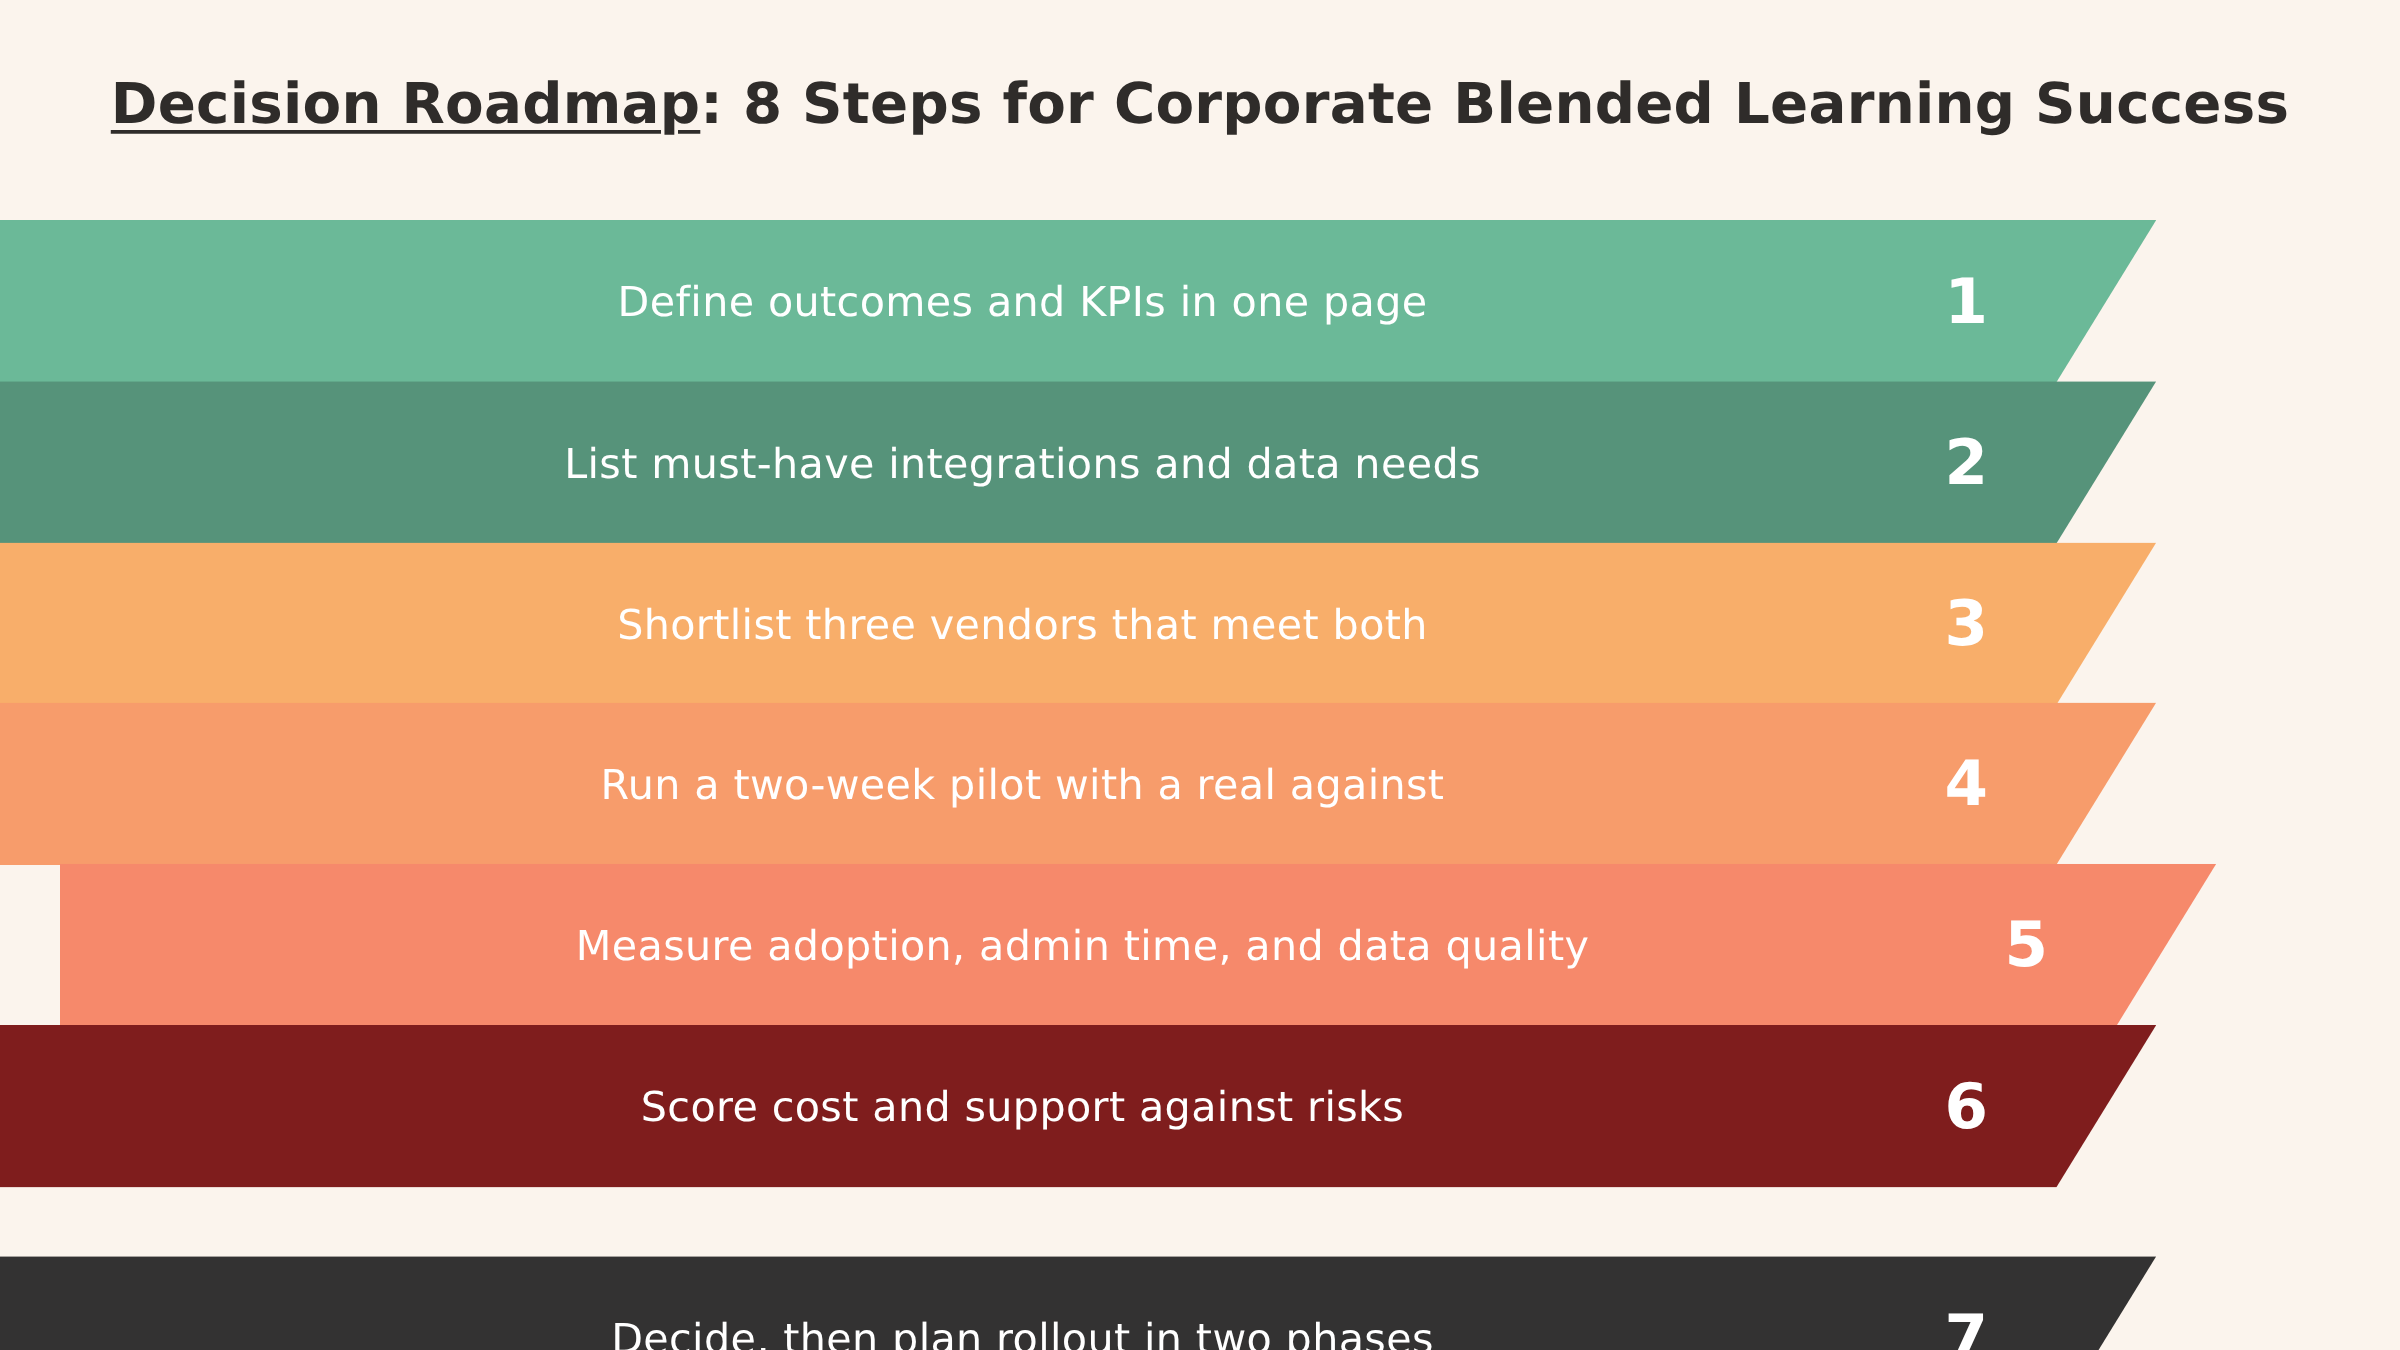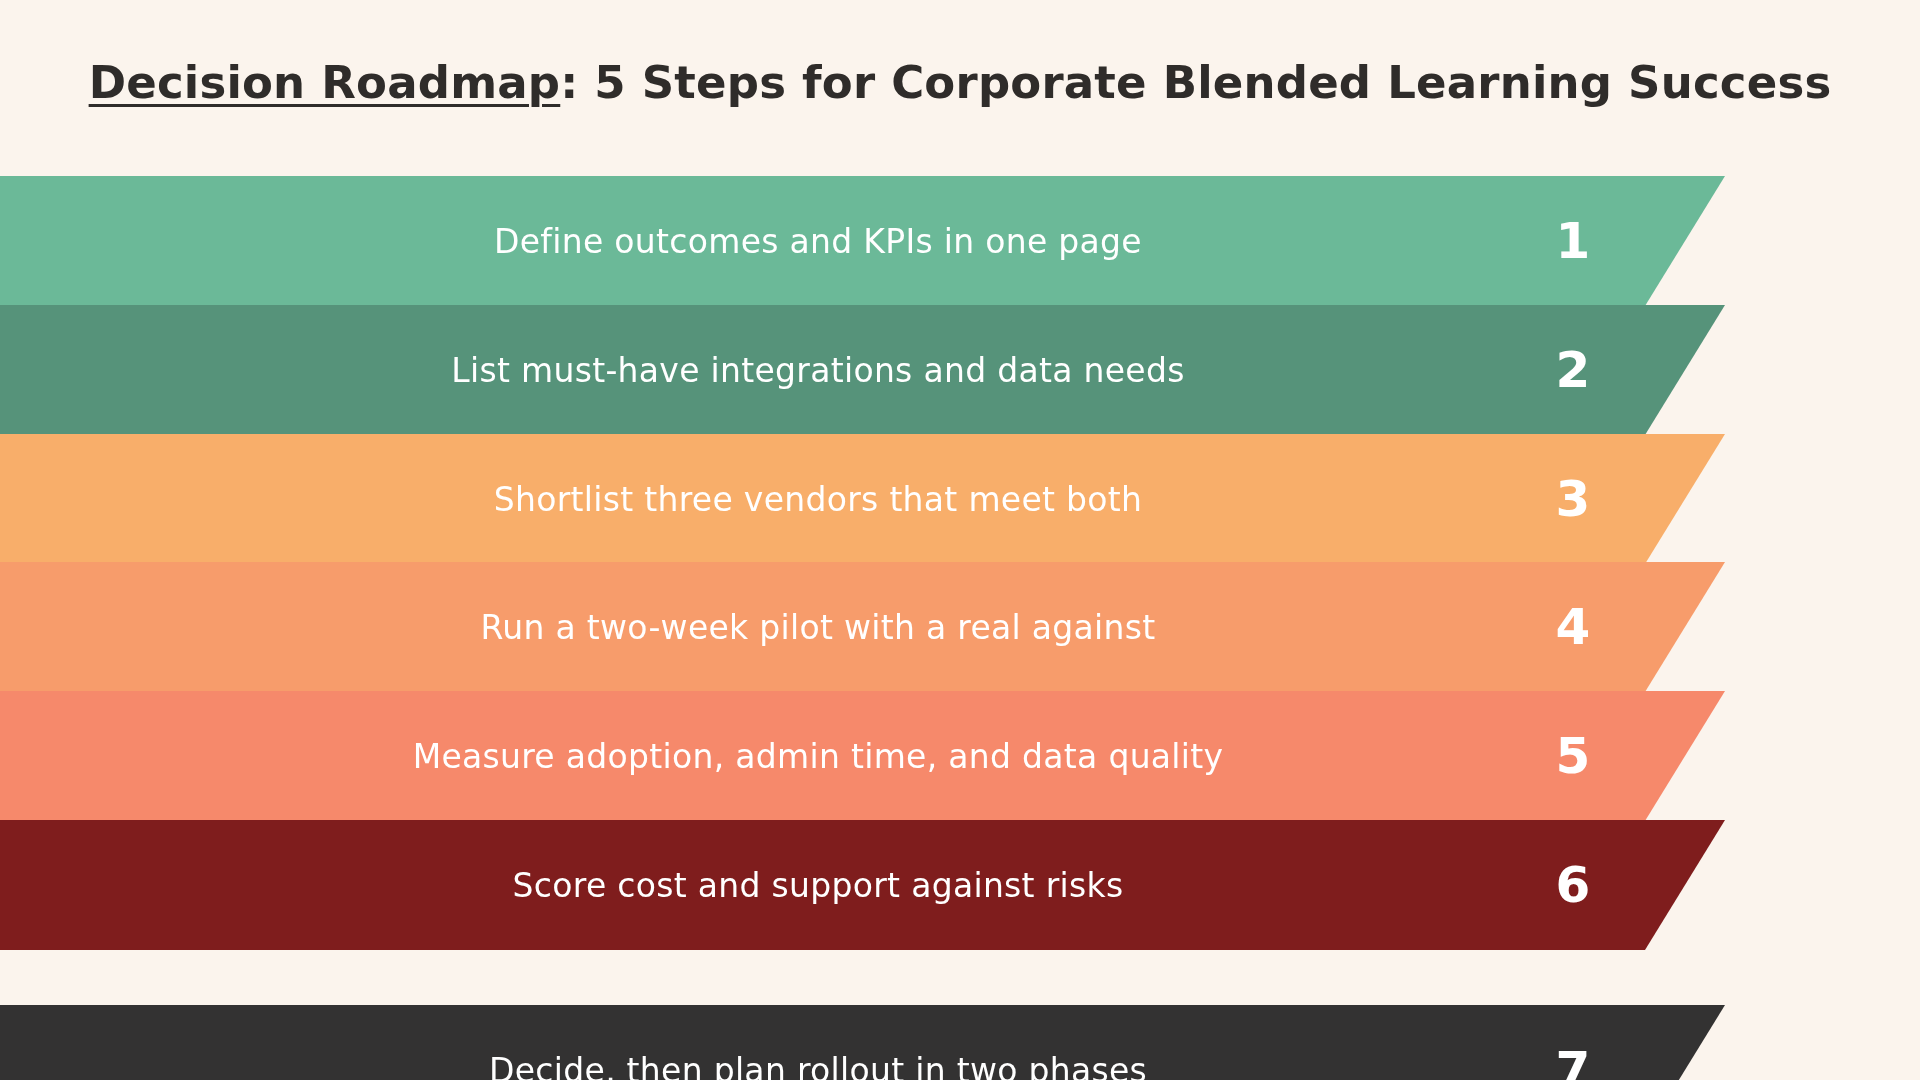--- a/index.html
+++ b/index.html
@@ -32,39 +32,39 @@
     .band .num {
       position:absolute; left:1523px; width:100px; top:0; height:100%;
       display:flex; align-items:center; justify-content:center;
       font-family:"DejaVu Sans", sans-serif;
       font-weight:bold; font-size:50px; color:#ffffff;
     }
   </style>
 </head>
 <body style="background: rgb(251, 244, 237);">
 
-<div class="title"><span class="underline">Decision Roadmap</span><span>: 5 Steps for Corporate Blended Learning Success</span></div>
+<div class="title"><span class="underline">Decision Roadmap</span><span>: 8 Steps for Corporate Blended Learning Success</span></div>
 
 <div class="band" style="top: 176px; background: rgb(107, 185, 152);">
   <div class="label">Define outcomes and KPIs in one page</div>
   <div class="num">1</div>
 </div>
 <div class="band" style="top: 305px; background: rgb(86, 147, 122);">
   <div class="label">List must-have integrations and data needs</div>
   <div class="num">2</div>
 </div>
 <div class="band" style="top: 434px; background: rgb(248, 174, 106); text-align: center;">
   <div class="label">Shortlist three vendors that meet both</div>
   <div class="num">3</div>
 </div>
 <div class="band" style="top: 562px; background: rgb(247, 156, 107);">
   <div class="label">Run a two-week pilot with a real against</div>
   <div class="num">4</div>
 </div>
-<div class="band" style="top: 691px; background: rgb(246, 137, 107);">
+<div class="band" style="top: 691px; background: rgb(246, 137, 107); margin-left: 48px;">
   <div class="label">Measure adoption, admin time, and data quality</div>
   <div class="num">5</div>
 </div>
 <div class="band" style="top: 820px; background: #7f1d1d;">
   <div class="label">Score cost and support against risks</div>
   <div class="num">6</div>
 </div>
 <div class="band" style="top: 1005px; background: rgb(51, 50, 50);">
   <div class="label">Decide, then plan rollout in two phases</div>
   <div class="num">7</div>

